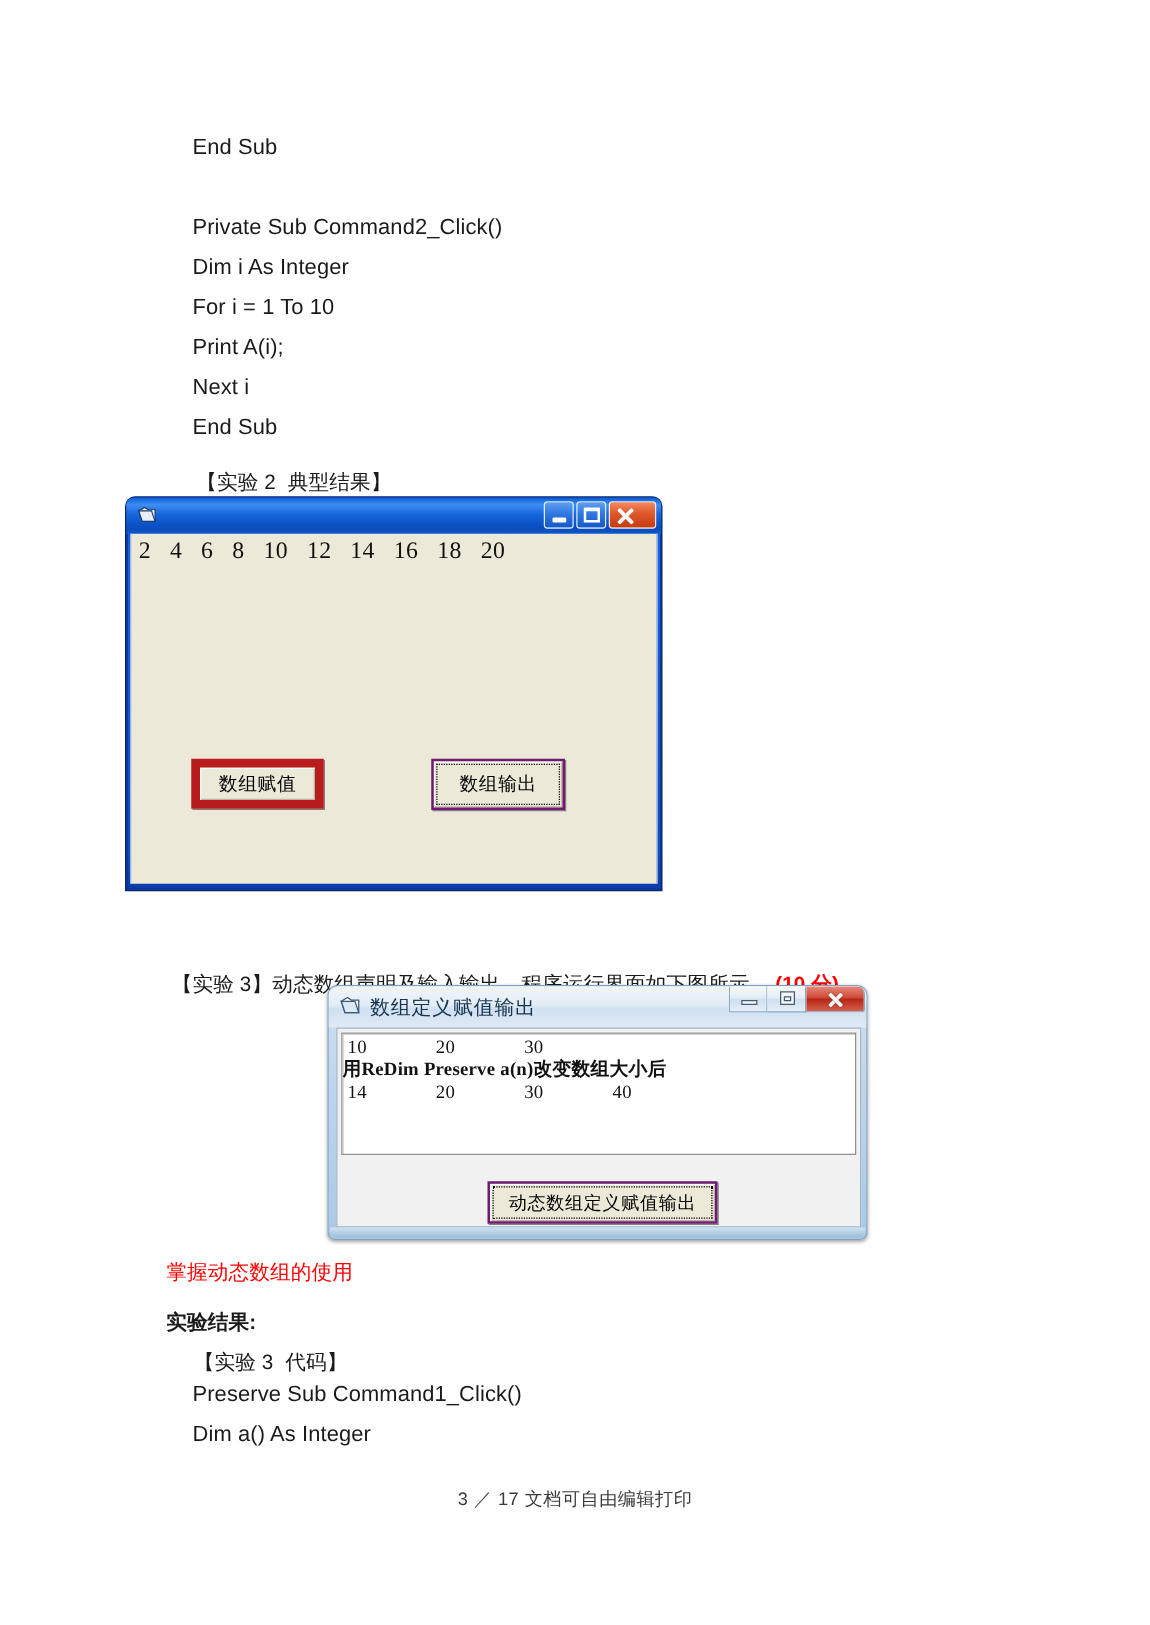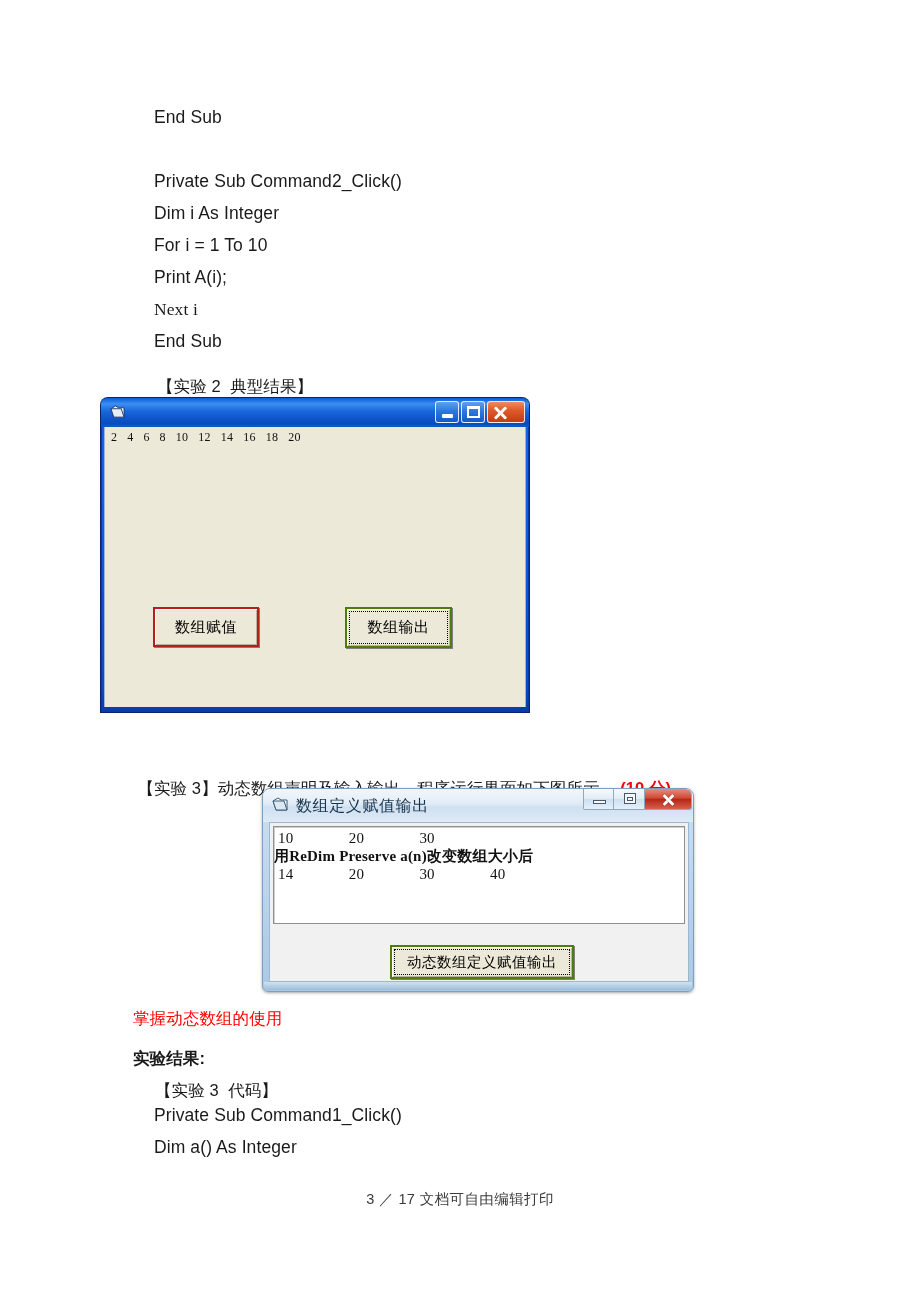--- a/index.html
+++ b/index.html
@@ -149,41 +149,41 @@
     background: #ece9d8;
     box-sizing: border-box;
     border-left: 1px solid #9ab3d9;
     border-right: 1px solid #9ab3d9;
   }
   .xp-output {
     position: absolute;
     left: 6px;
     top: 3px;
     font-family: "Liberation Serif", "DejaVu Serif", serif;
-    font-size: 12px;
+    font-size: 19px;
     color: #111;
     white-space: pre;
     letter-spacing: 0.3px;
   }
   .vb-button {
     position: absolute;
     background: #ece9d8;
-    border: 2px solid #b91c1c;
+    border: 7px solid #b91c1c;
     box-sizing: border-box;
     box-shadow: 1px 1px 0 #808080, inset 1px 1px 0 #ffffff, inset -1px -1px 0 #b8b4a0;
     font-size: 15px;
     color: #000;
     display: flex;
     align-items: center;
     justify-content: center;
     font-family: "Liberation Sans", sans-serif;
     letter-spacing: 0.5px;
   }
   .vb-button.focused {
-    border: 2px solid #4d7c0f;
+    border: 2px solid #701a75;
   }
   .vb-button.focused .focus-ring {
     position: absolute;
     inset: 2px;
     border: 1px dotted #000000;
     pointer-events: none;
   }
 
   
   .w7-window {
@@ -324,21 +324,21 @@
   }
 </style>
 </head>
 <body>
 
 <div class="doc-line" style="left:154px; top:107px;">End Sub</div>
 <div class="doc-line" style="left:154px; top:171px;">Private Sub Command2_Click()</div>
 <div class="doc-line" style="left:154px; top:203px;">Dim i As Integer</div>
 <div class="doc-line" style="left:154px; top:235px;">For i = 1 To 10</div>
 <div class="doc-line" style="left:154px; top:267px;">Print A(i);</div>
-<div class="doc-line" style="left:154px; top:299px;font-family:Liberation Serif, serif;">Next i</div>
+<div class="doc-line" style="left:154px; top:299px;">Next i</div>
 <div class="doc-line" style="left:154px; top:331px;">End Sub</div>
 <div class="doc-line doc-cn" style="left:157px; top:376px;">【实验 2  典型结果】</div>
 
 <div class="xp-window">
   <div class="xp-frame"></div>
 
   <div class="xp-titlebar">
     <svg class="xp-title-icon" viewBox="0 0 16 15">
       <path d="M1 4 L6 1 L9 3 L15 3 L15 13 L4 13 Z" fill="#ffffff" stroke="#1b3a6b" stroke-width="1"></path>
       <path d="M1 4 L4 13 L15 13 L12 4 Z" fill="#e8eef6" stroke="#1b3a6b" stroke-width="1"></path>
@@ -405,16 +405,16 @@
       <span class="focus-ring"></span>
       <span>动态数组定义赋值输出</span>
     </div>
   </div>
   <div class="w7-glass-bottom"></div>
 </div>
 
 <div class="doc-line doc-cn red" style="left:133px; top:1008px;">掌握动态数组的使用</div>
 <div class="doc-line doc-cn bold" style="left:133px; top:1048px;">实验结果:</div>
 <div class="doc-line doc-cn" style="left:155px; top:1080px;">【实验 3  代码】</div>
-<div class="doc-line" style="left:154px; top:1105px;">Private Sub Command1_Click()</div>
+<div class="doc-line" style="left:154px; top:1105px;">Preserve Sub Command1_Click()</div>
 <div class="doc-line" style="left:154px; top:1137px;">Dim a() As Integer</div>
 
 <div class="footer">3 ／ 17 文档可自由编辑打印</div>
 
 </body></html>

